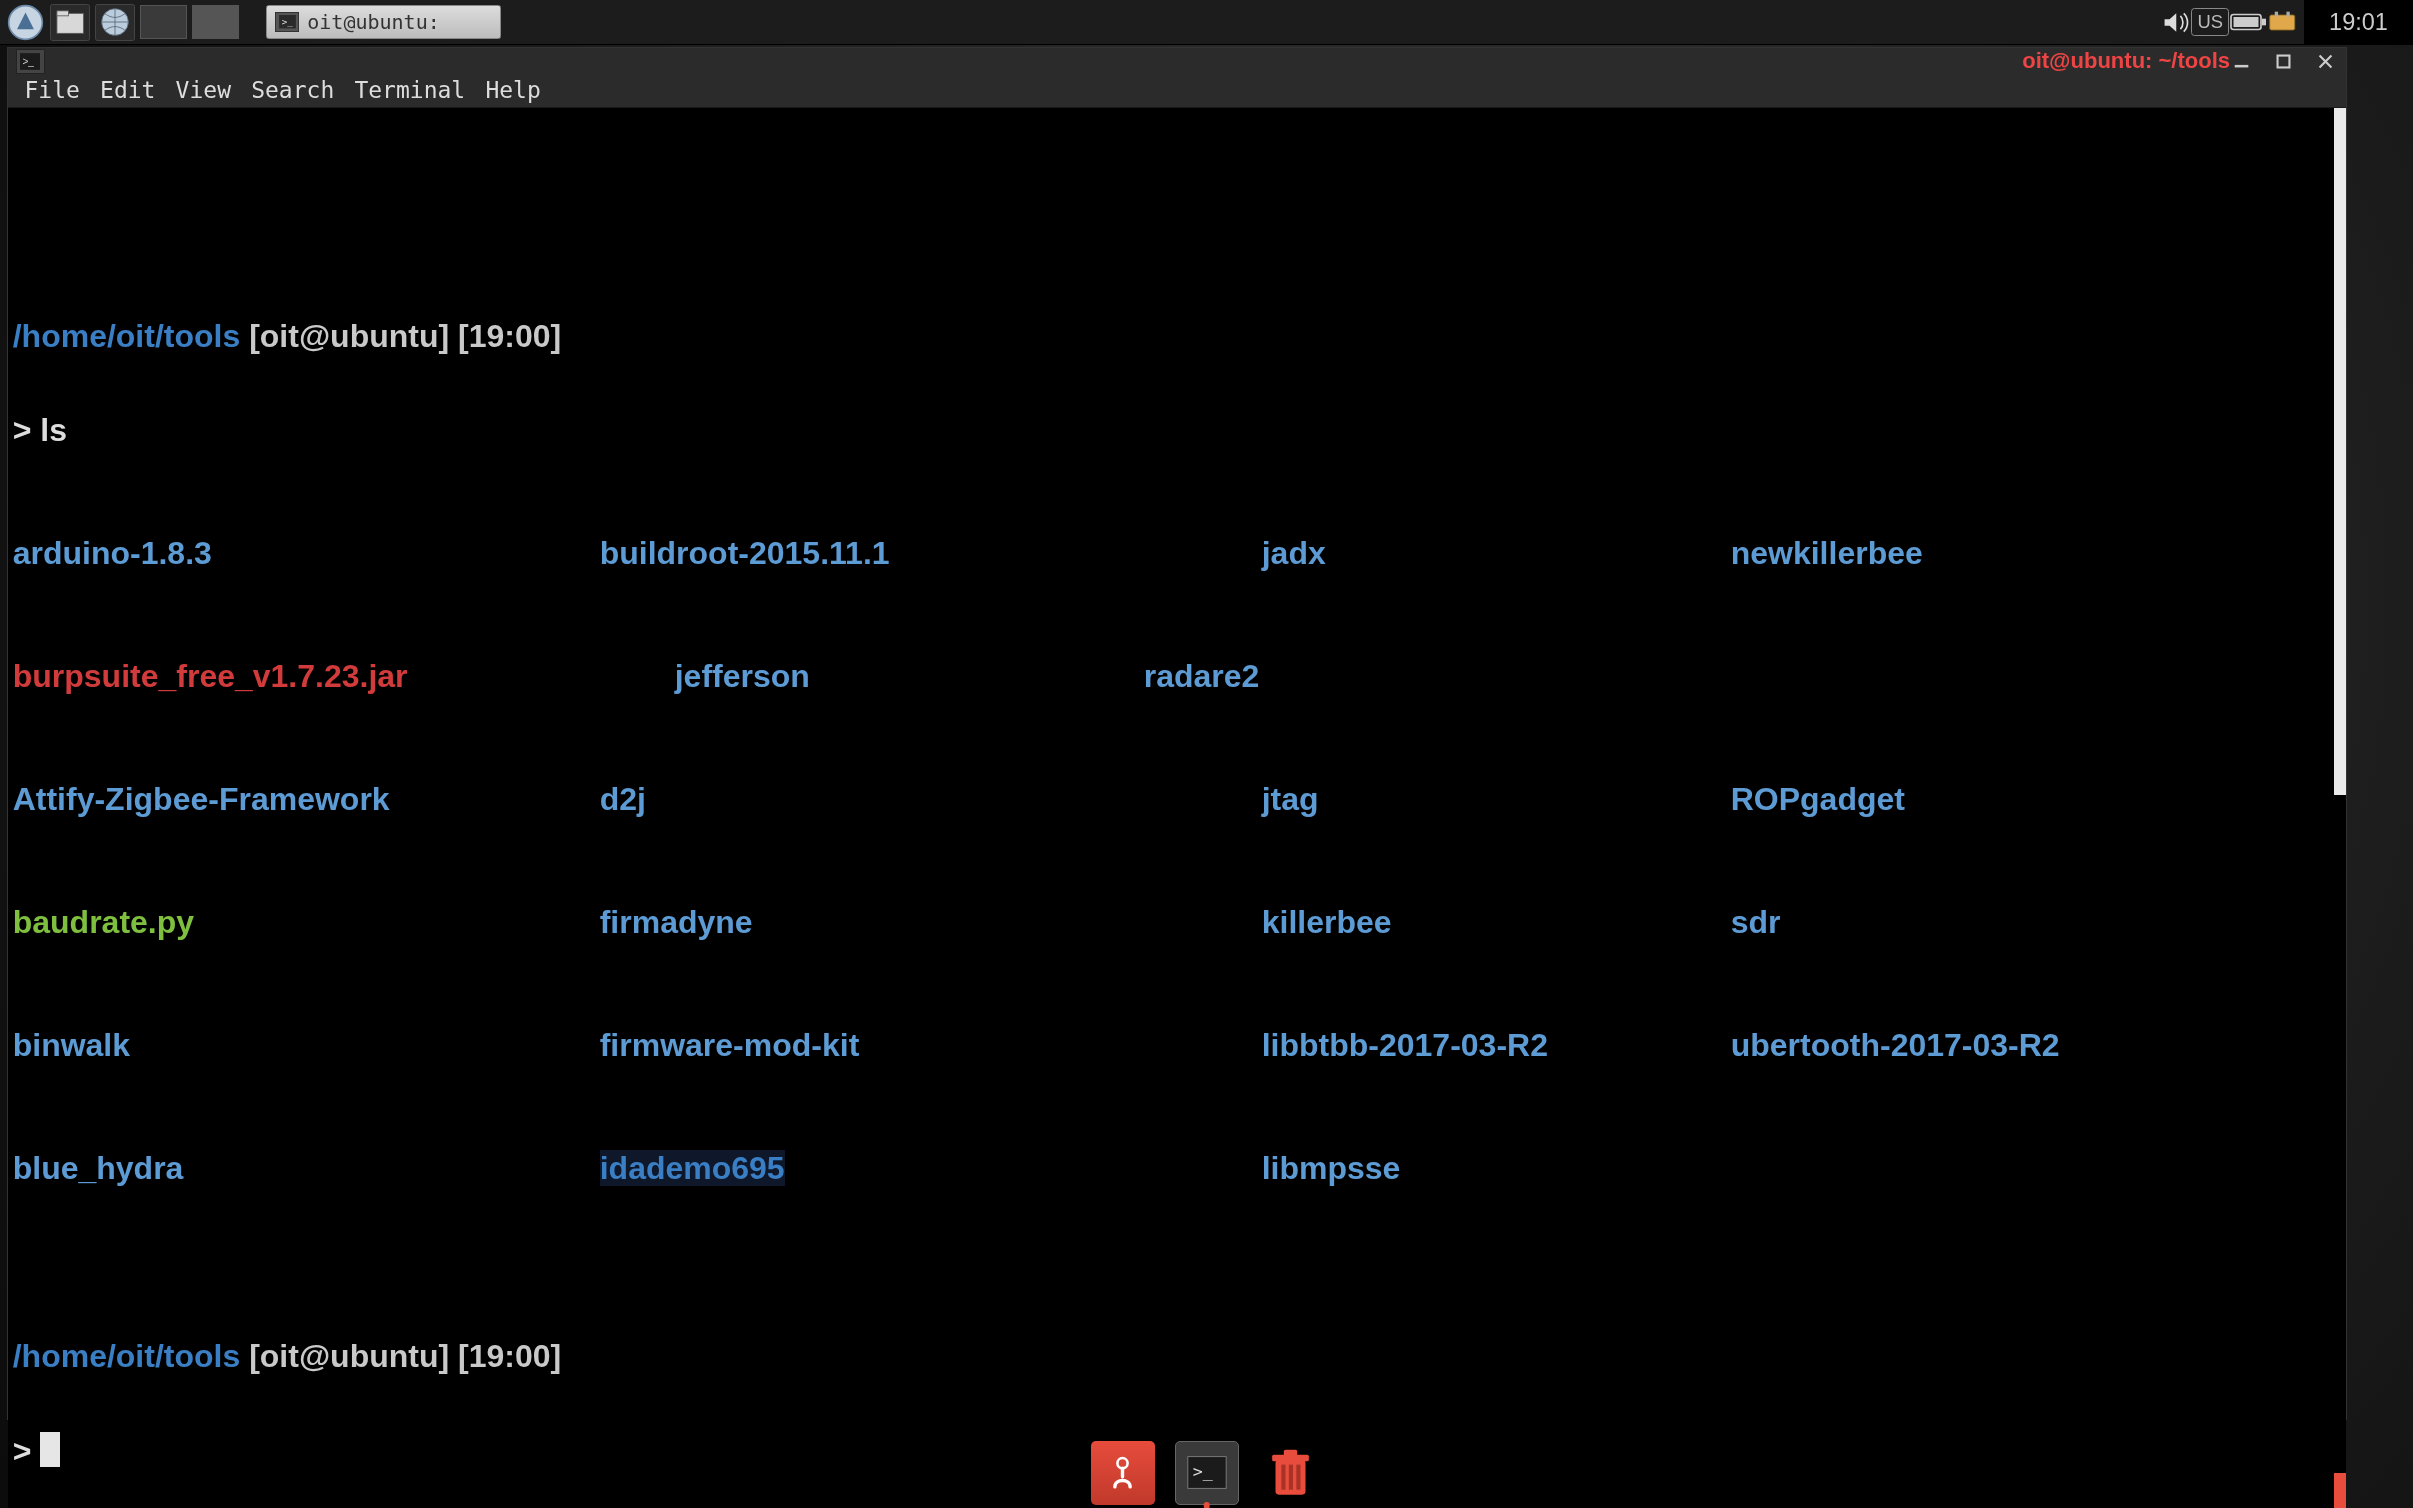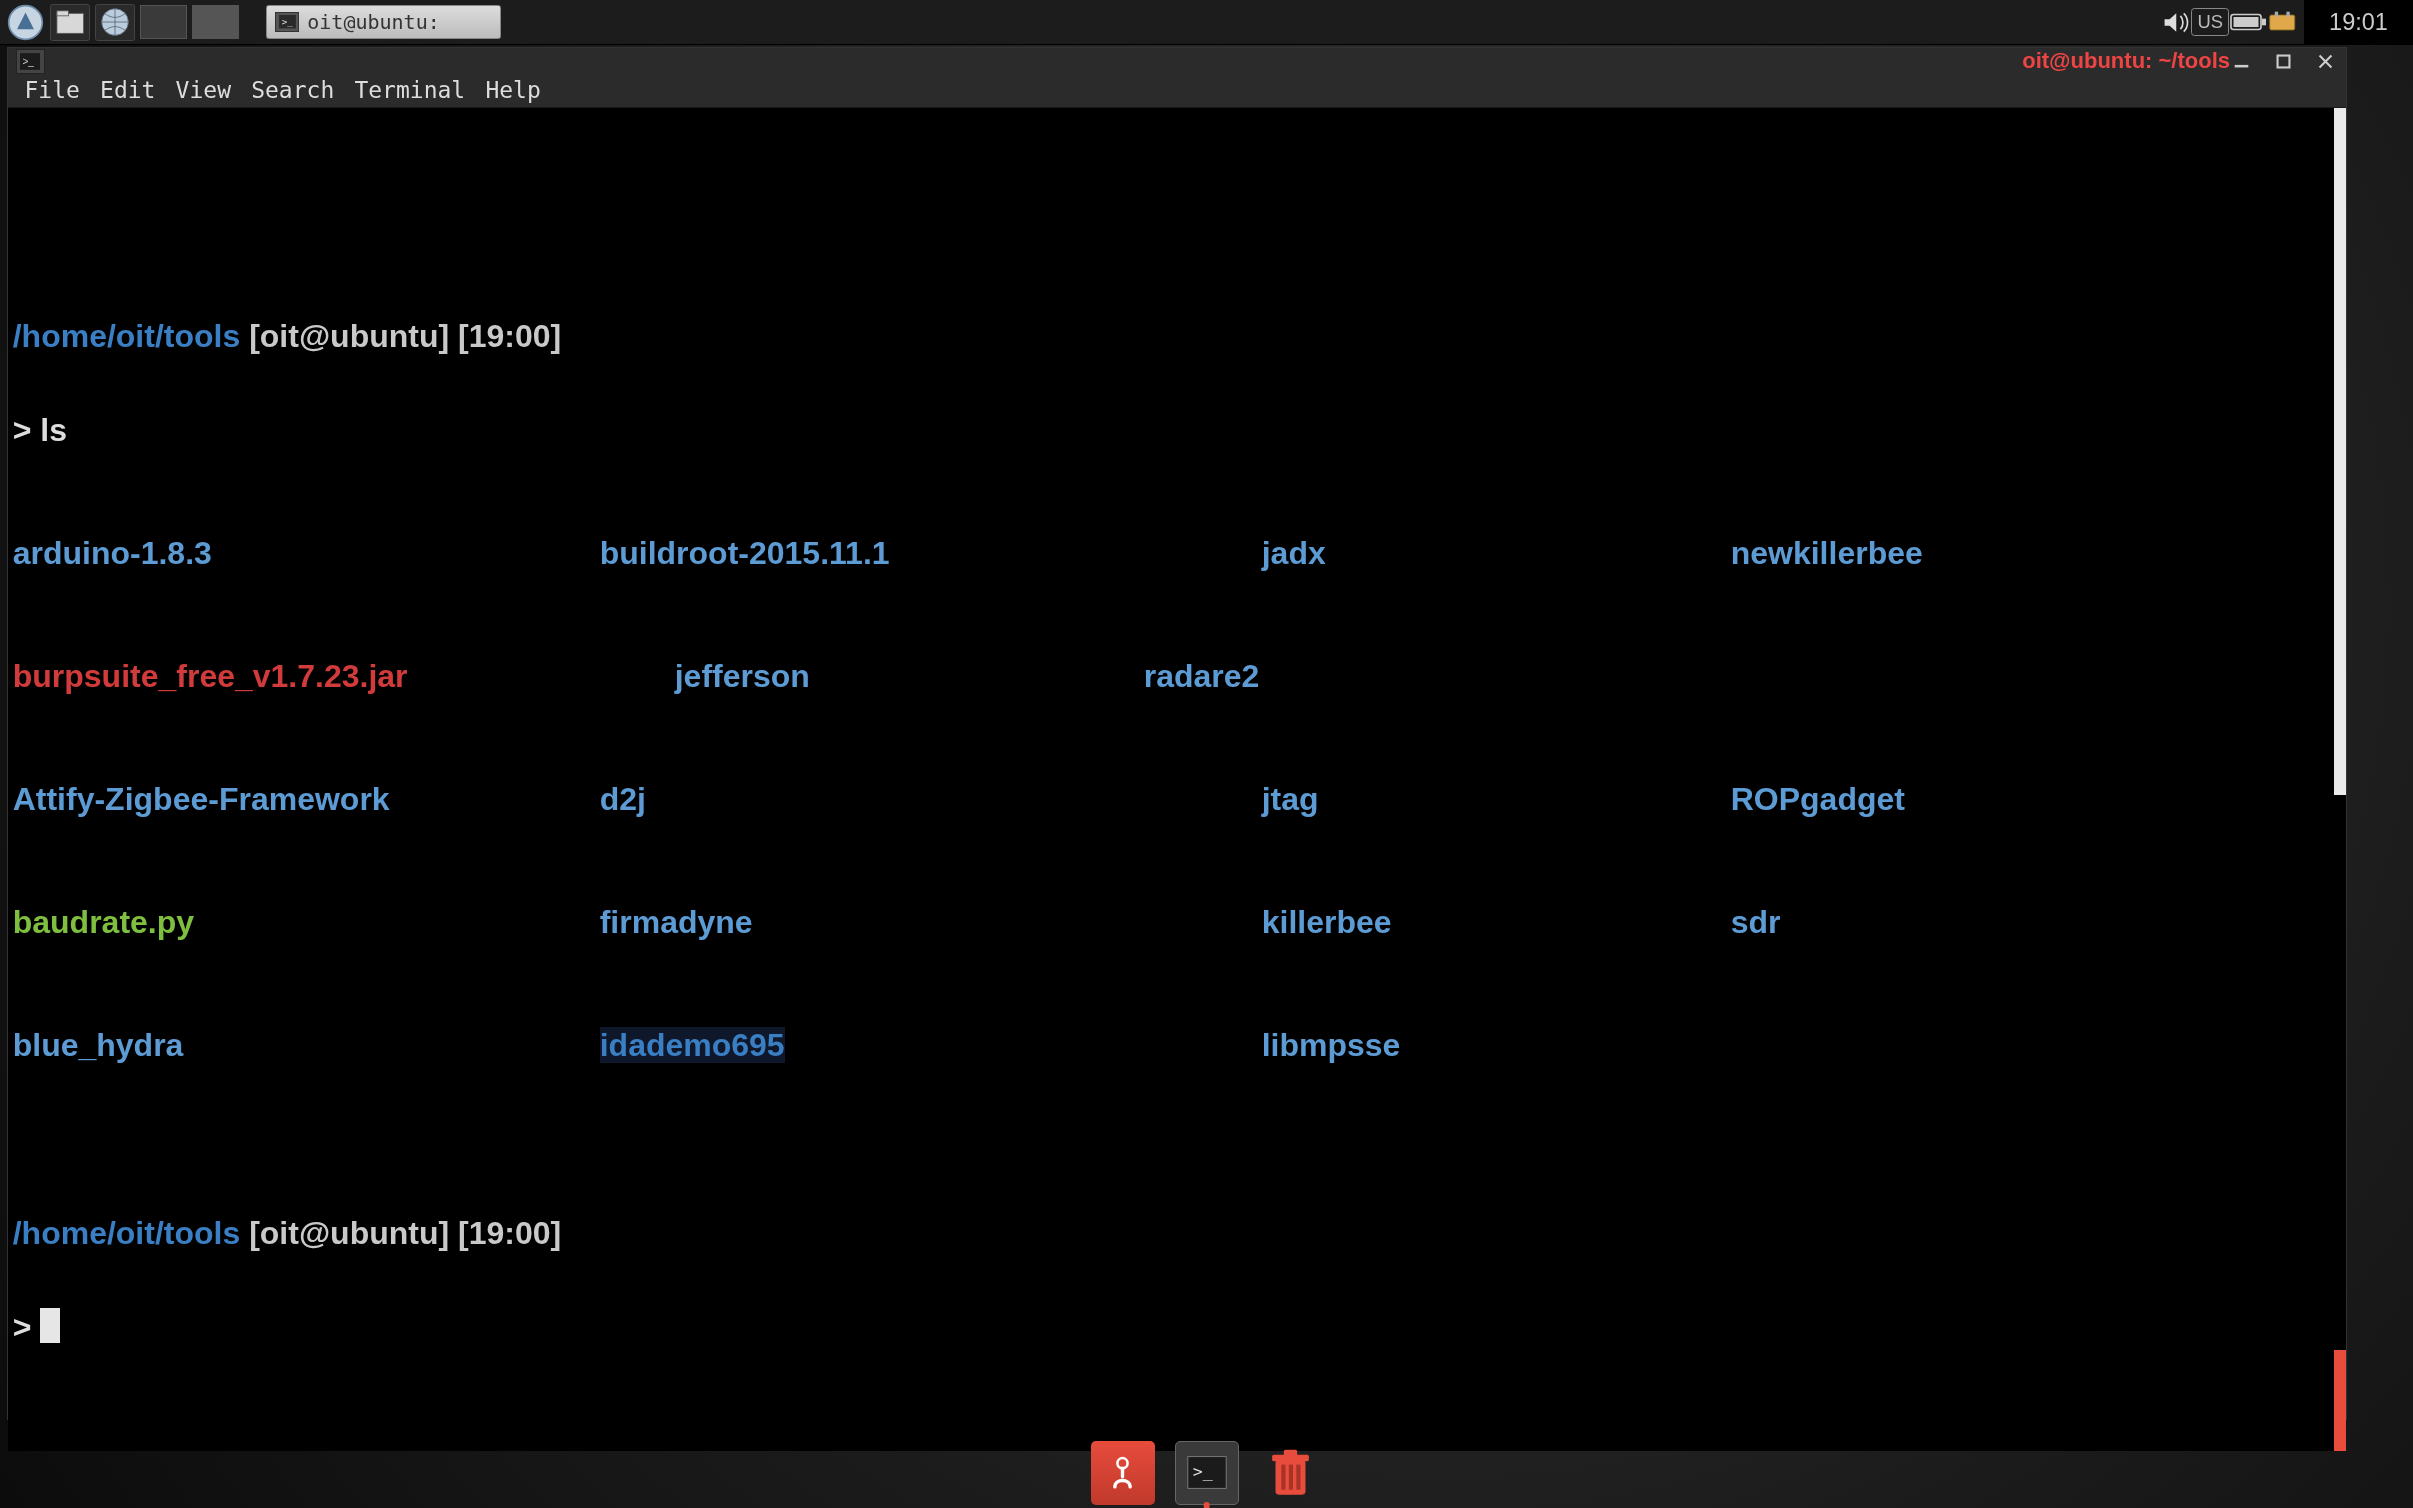--- a/index.html
+++ b/index.html
@@ -323,20 +323,21 @@
   <div class="term-body">
     <div class="scroll-thumb"></div>
     <div class="scroll-thumb2"></div>
 
 <div><span class="c-path">/home/oit/tools</span> <span class="c-host">[oit@ubuntu]</span> <span class="c-host">[19:00]</span></div>
 <div><span class="prompt-mark">&gt;</span> <span>ls</span></div>
 <div class="row"><span class="col col1"><span class="c-dir">arduino-1.8.3</span></span><span class="col col2"><span class="c-dir">buildroot-2015.11.1</span></span><span class="col col3"><span class="c-dir">jadx</span></span><span class="col col4"><span class="c-dir">newkillerbee</span></span></div>
 <div class="row"><span class="col col2"><span class="c-jar">burpsuite_free_v1.7.23.jar</span></span><span class="col col3"><span class="c-dir">jefferson</span></span><span class="col col4"><span class="c-dir">radare2</span></span></div>
 <div class="row"><span class="col col1"><span class="c-dir">Attify-Zigbee-Framework</span></span><span class="col col2"><span class="c-dir">d2j</span></span><span class="col col3"><span class="c-dir">jtag</span></span><span class="col col4"><span class="c-dir">ROPgadget</span></span></div>
 <div class="row"><span class="col col1"><span class="c-exec">baudrate.py</span></span><span class="col col2"><span class="c-dir">firmadyne</span></span><span class="col col3"><span class="c-dir">killerbee</span></span><span class="col col4"><span class="c-dir">sdr</span></span></div>
+<div class="row"><span class="col col1"><span class="c-dir">binwalk</span></span><span class="col col2"><span class="c-dir">firmware-mod-kit</span></span><span class="col col3"><span class="c-dir">libbtbb-2017-03-R2</span></span><span class="col col4"><span class="c-dir">ubertooth-2017-03-R2</span></span></div>
 <div class="row"><span class="col col1"><span class="c-dir">blue_hydra</span></span><span class="col col2"><span class="c-sel">idademo695</span></span><span class="col col3"><span class="c-dir">libmpsse</span></span><span class="col col4"></span></div>
 <div>&nbsp;</div>
 <div><span class="c-path">/home/oit/tools</span> <span class="c-host">[oit@ubuntu]</span> <span class="c-host">[19:00]</span></div>
 <div><span class="prompt-mark">&gt;</span> <span class="cursor-block"></span></div>
   </div>
 </div>
 
 <div class="dock">
   <div class="dock-item" style="background:linear-gradient(#e74c3c,#c0392b);">
     <svg width="39" height="39" viewBox="0 0 46 46">

